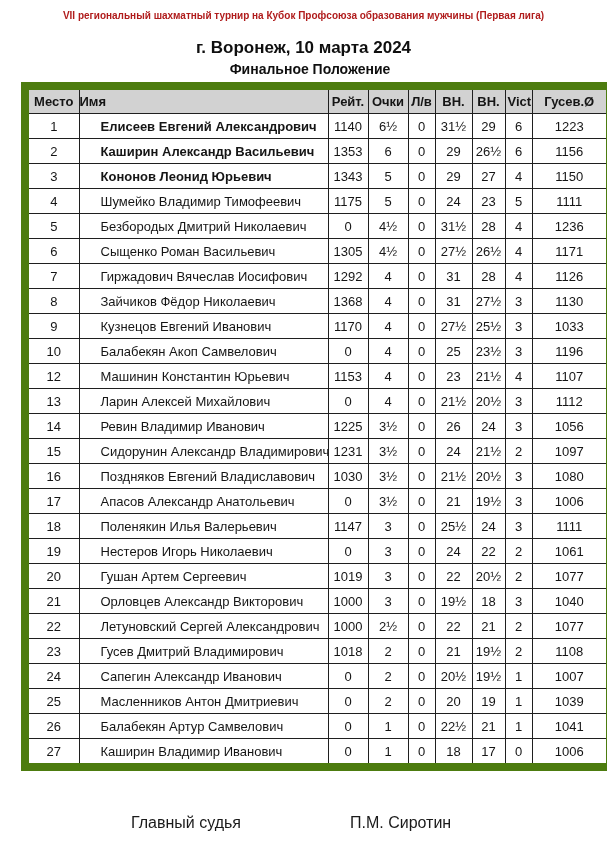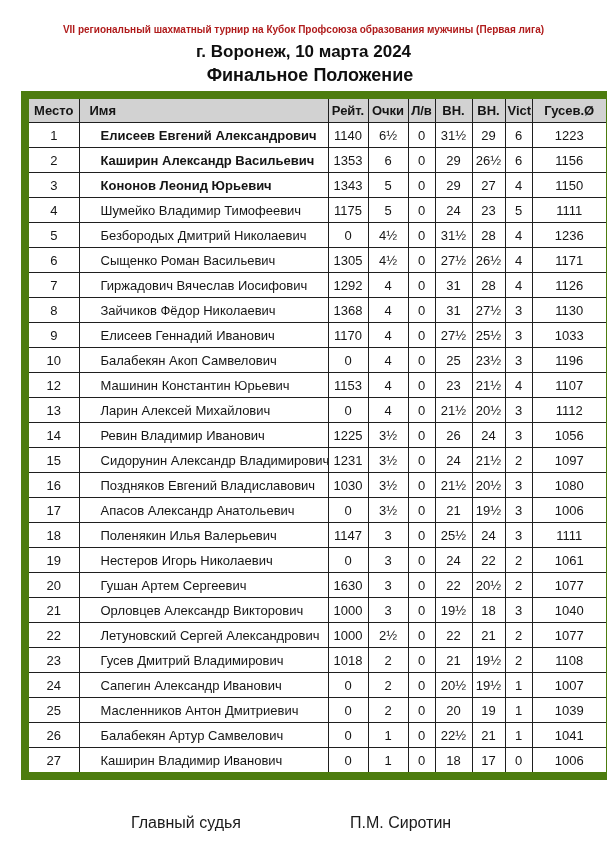--- a/index.html
+++ b/index.html
@@ -6,37 +6,37 @@
   .page {
     position: relative;
     width: 607px;
     height: 852px;
     background: #ffffff;
     font-family: "Liberation Sans", sans-serif;
     color: #1a1a1a;
     overflow: hidden;
   }
   .top-line {
-    margin-top: 24px;
+    margin-top: 10px;
     text-align: center;
     font-size: 10px;
     font-weight: bold;
     color: #b01c1c;
   }
   .title {
-    margin-top: 7px;
+    margin-top: 17px;
     text-align: center;
     font-size: 17px;
     font-weight: bold;
     color: #0f0f0f;
   }
   .subtitle {
     margin-top: 3px;
     text-align: center;
-    font-size: 18px;
+    font-size: 14px;
     font-weight: bold;
     color: #0f0f0f;
     margin-left: 13px;
   }
   table.results {
     border-collapse: collapse;
     table-layout: fixed;
     width: 533px;
     margin: 5px 0 0 21px;
     border: 8px solid #4d7c0f;
@@ -50,21 +50,21 @@
     white-space: nowrap;
     overflow: hidden;
     color: #151515;
   }
   .results thead th {
     background: #d2d2d2;
     font-weight: bold;
     font-size: 13px;
     height: 23px;
   }
-  .results thead th.col-name { text-align: left; padding-left: 10px; }
+  .results thead th.col-name { text-align: left; padding-left: 0; }
   .results td.col-name { text-align: left; padding-left: 21px; }
   .results tr.top-row td.col-name { font-weight: bold; }
   .col0 { width: 54px; }
   .col1 { width: 249px; }
   .col2 { width: 40px; }
   .col3 { width: 40px; }
   .col4 { width: 27px; }
   .col5 { width: 37px; }
   .col6 { width: 33px; }
   .col7 { width: 27px; }
@@ -202,21 +202,21 @@
           <td class="col-rating">1368</td>
           <td class="col-points">4</td>
           <td class="col-lv">0</td>
           <td class="col-bh1">31</td>
           <td class="col-bh2">27½</td>
           <td class="col-vict">3</td>
           <td class="col-rating_avg">1130</td>
         </tr>
         <tr>
           <td class="col-place">9</td>
-          <td class="col-name">Елисеев Геннадий Иванович</td>
+          <td class="col-name">Кузнецов Евгений Иванович</td>
           <td class="col-rating">1170</td>
           <td class="col-points">4</td>
           <td class="col-lv">0</td>
           <td class="col-bh1">27½</td>
           <td class="col-bh2">25½</td>
           <td class="col-vict">3</td>
           <td class="col-rating_avg">1033</td>
         </tr>
         <tr>
           <td class="col-place">10</td>
@@ -313,21 +313,21 @@
           <td class="col-points">3</td>
           <td class="col-lv">0</td>
           <td class="col-bh1">24</td>
           <td class="col-bh2">22</td>
           <td class="col-vict">2</td>
           <td class="col-rating_avg">1061</td>
         </tr>
         <tr>
           <td class="col-place">20</td>
           <td class="col-name">Гушан Артем Сергеевич</td>
-          <td class="col-rating">1630</td>
+          <td class="col-rating">1019</td>
           <td class="col-points">3</td>
           <td class="col-lv">0</td>
           <td class="col-bh1">22</td>
           <td class="col-bh2">20½</td>
           <td class="col-vict">2</td>
           <td class="col-rating_avg">1077</td>
         </tr>
         <tr>
           <td class="col-place">21</td>
           <td class="col-name">Орловцев Александр Викторович</td>

